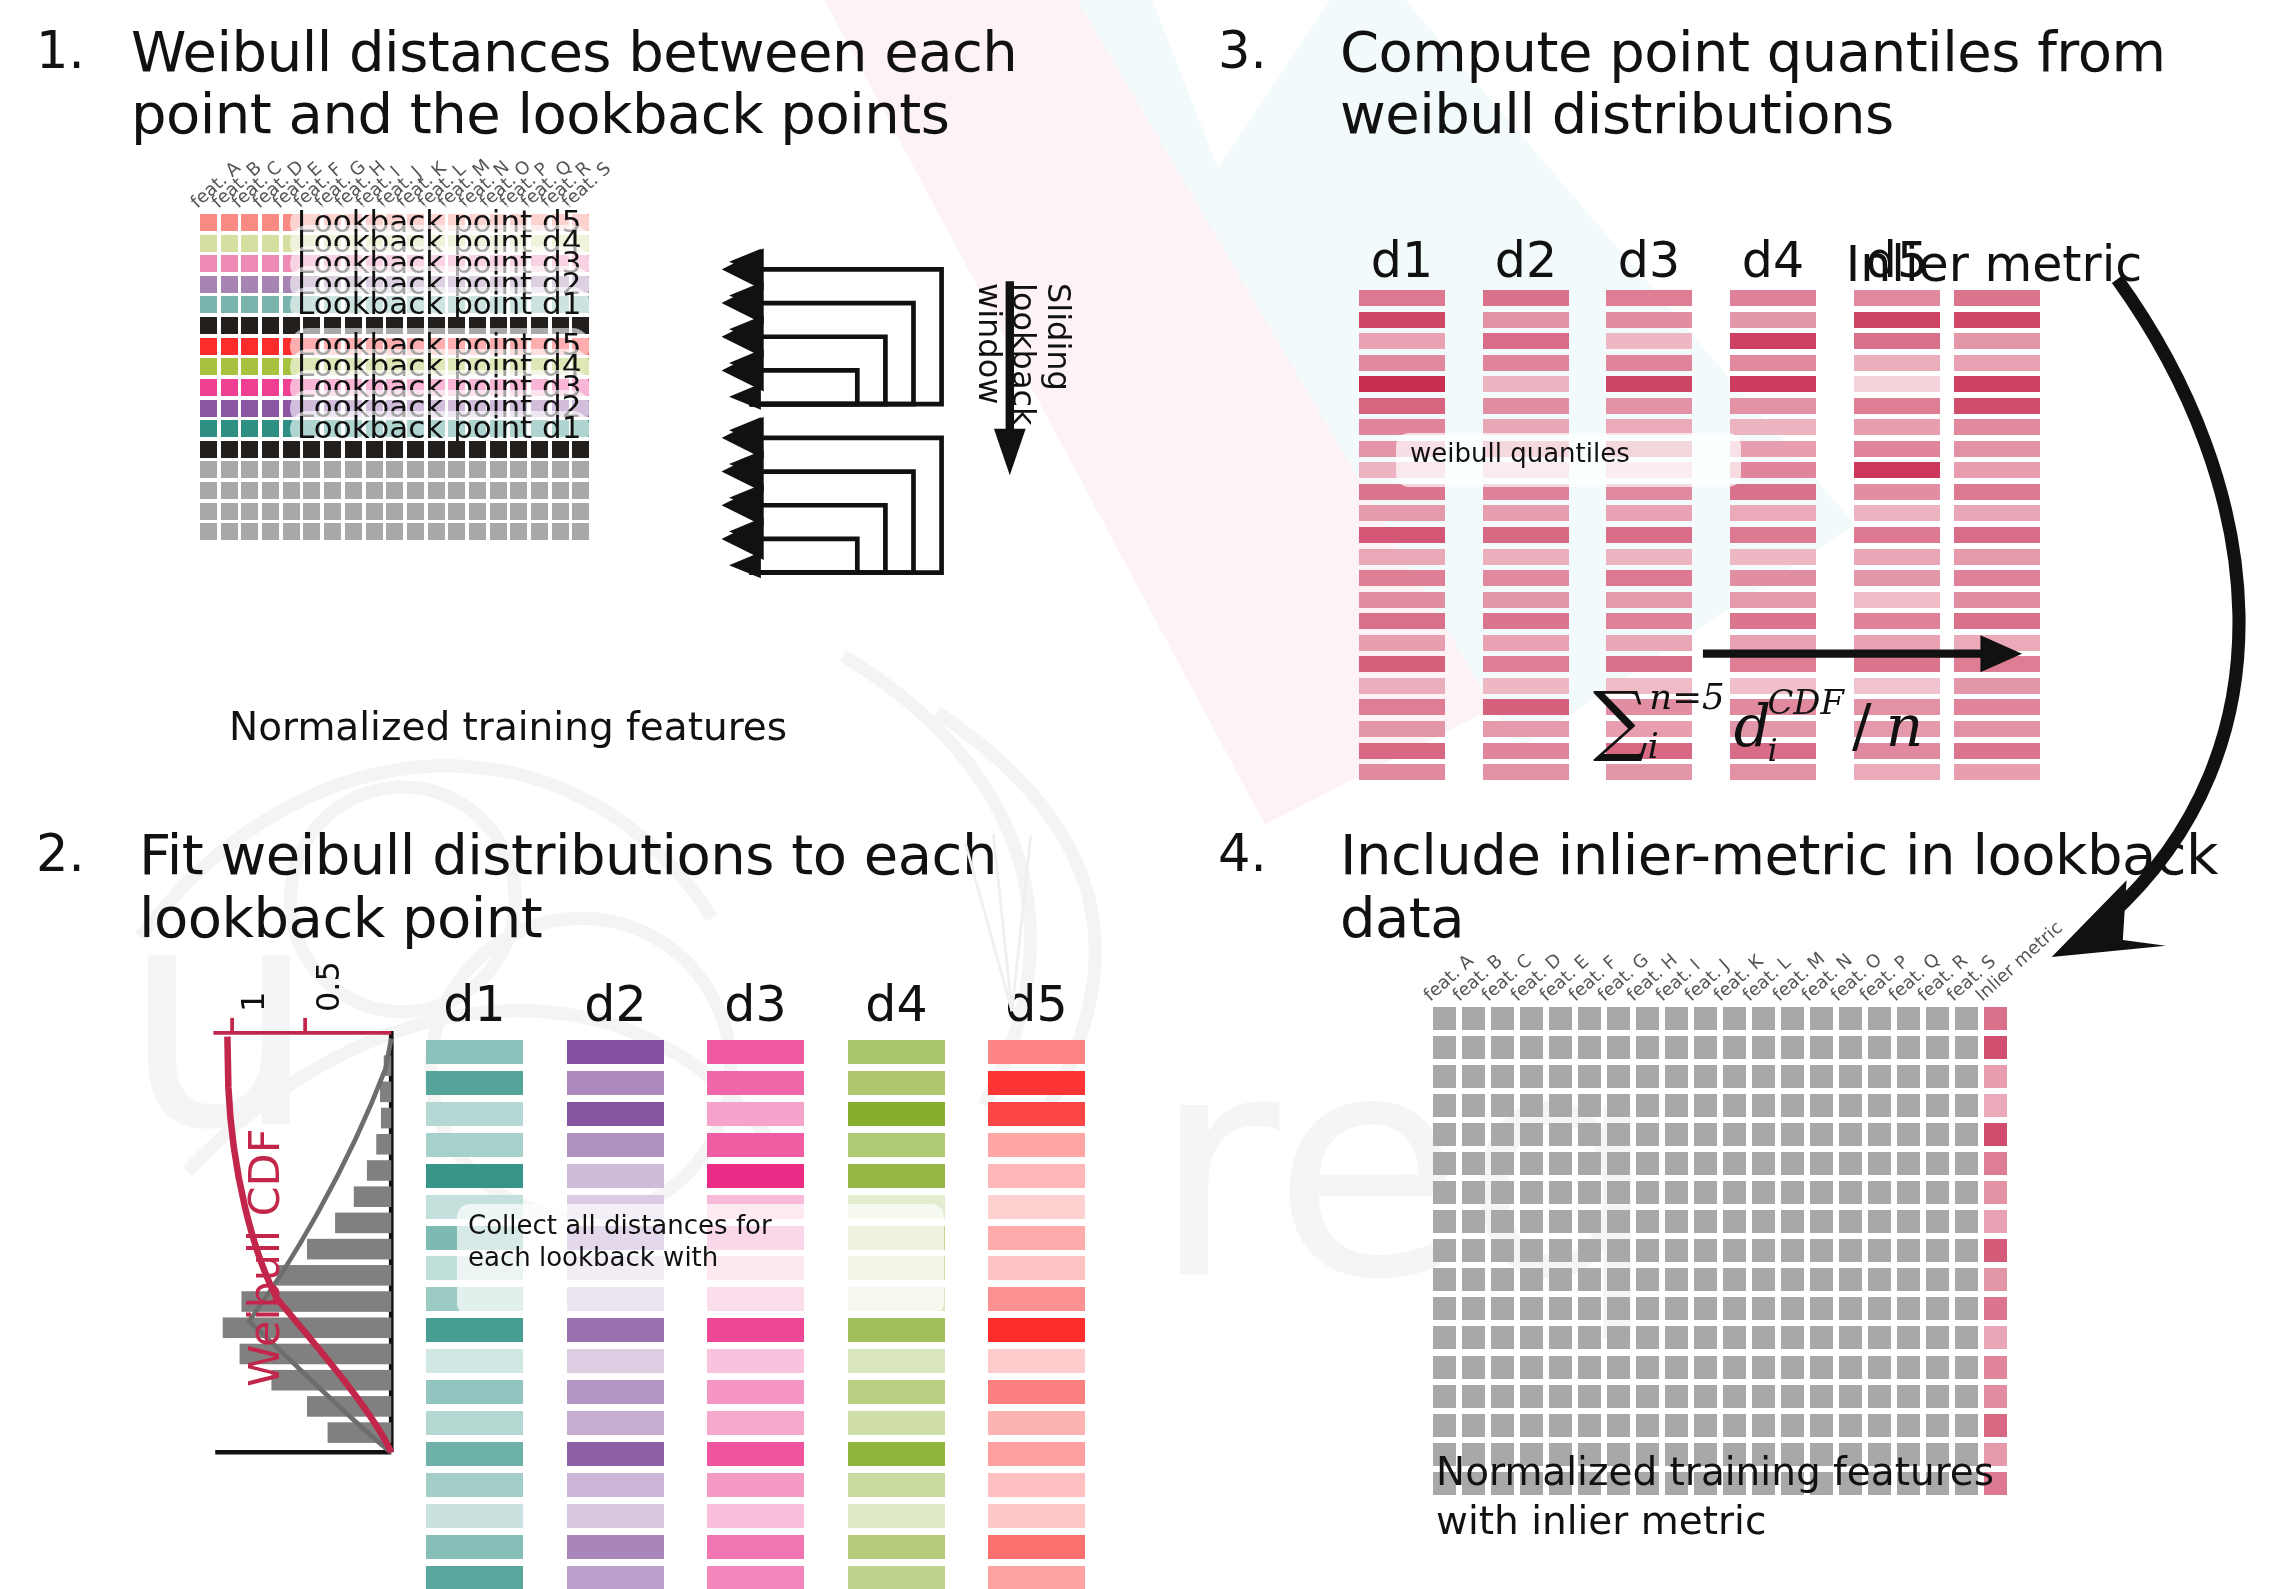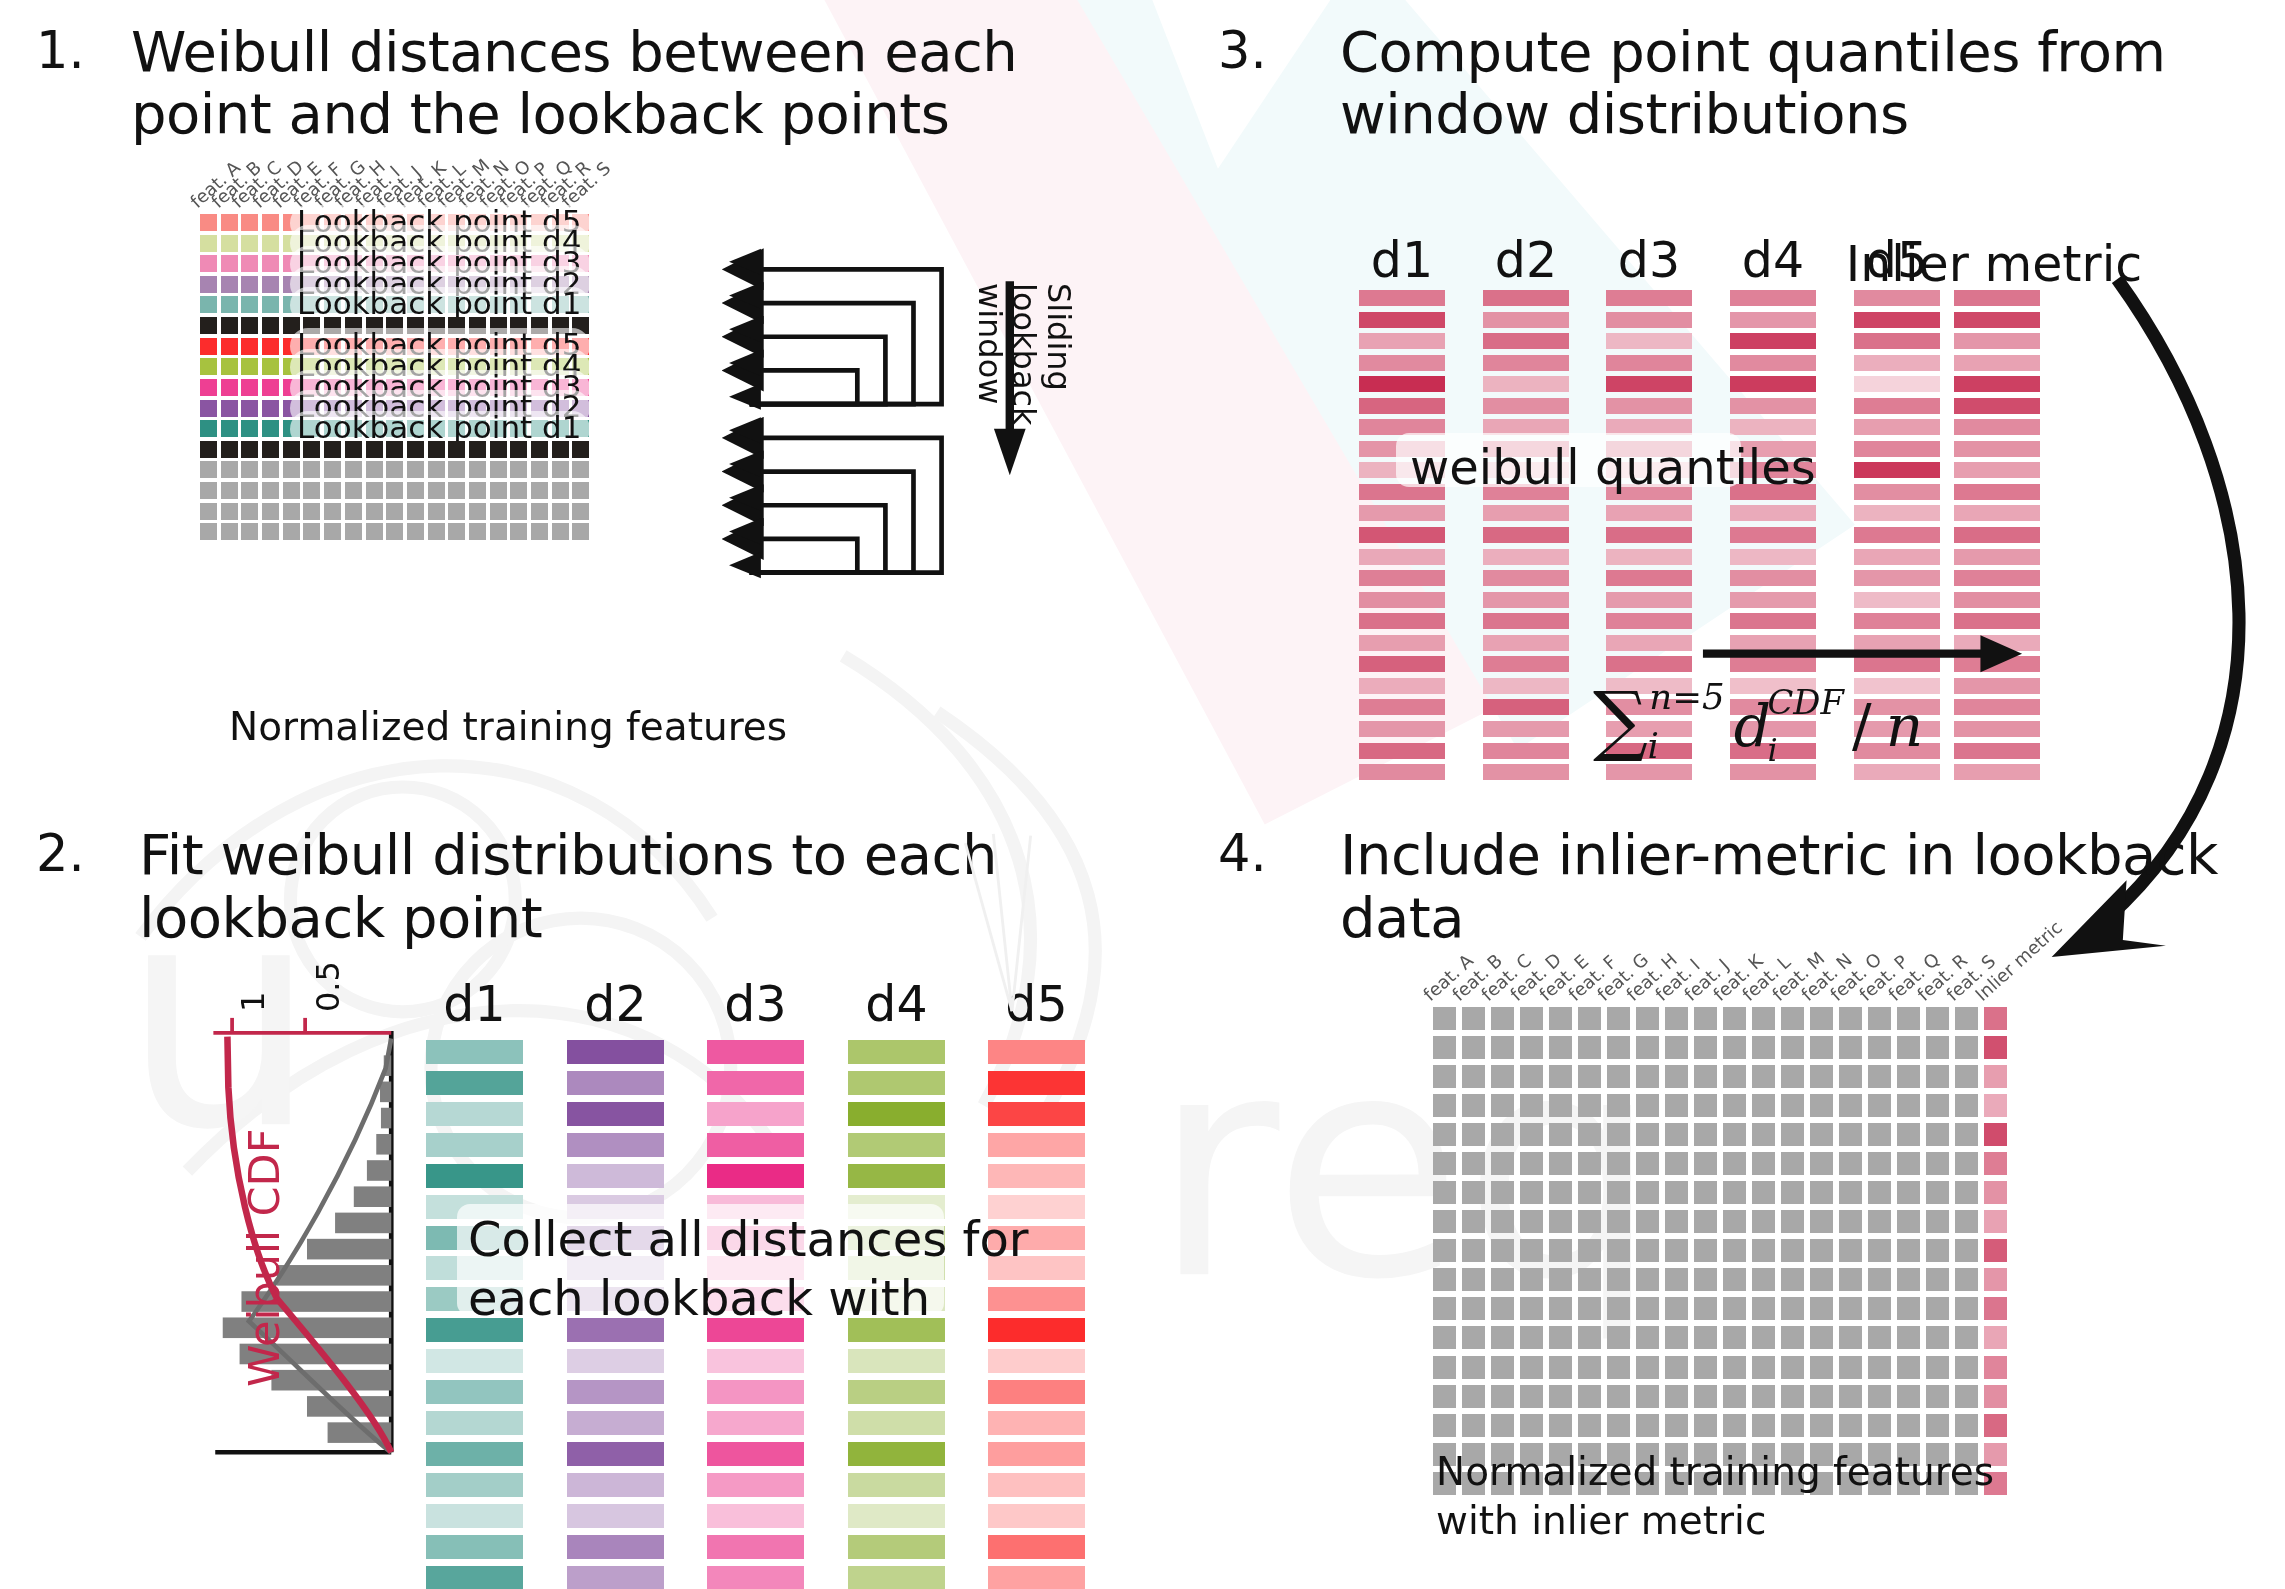--- a/index.html
+++ b/index.html
@@ -32,21 +32,21 @@
   .barcol{position:absolute;}
   .bar{position:absolute;}
   .colhdr{position:absolute;font-size:49px;color:#111;text-align:center;}
 
   .vtext{position:absolute;transform:rotate(90deg);transform-origin:left top;
          font-size:32px;line-height:1.08;white-space:pre;color:#111;}
   .vtext-cdf{position:absolute;transform:rotate(-90deg);transform-origin:left top;
          font-size:43px;color:#c2274b;white-space:nowrap;}
   .ticklbl{position:absolute;transform:rotate(-90deg);transform-origin:left top;
          font-size:32px;color:#111;}
-  .overlaytxt{position:absolute;font-size:48px;line-height:1.22;color:#111;}
+  .overlaytxt{position:absolute;font-size:26px;line-height:1.22;color:#111;}
   .overlaybg{position:absolute;background:rgba(255,255,255,0.70);border-radius:13px;}
   svg{position:absolute;overflow:visible;}
 </style>
 </head>
 <body>
 
 <svg class="wm" style="left:0;top:0;width:2285px;height:1589px;" viewBox="0 0 2439 1696" width="2285" height="1589">
   <polygon points="880,0 1320,0 1900,600 1350,880" fill="#fdf3f6"></polygon>
   <polygon points="1150,0 1500,0 1980,560 1620,800" fill="#f2fafb"></polygon>
   <polygon points="1230,0 1420,0 1300,180" fill="#ffffff"></polygon>
@@ -487,21 +487,21 @@
   <polygon points="18,208 1,158 35,158" fill="#111"></polygon>
 </svg>
 <div class="vtext" style="left:1076px;top:283px;">Sliding
 lookback
 window</div>
 
 <div class="caption" style="left:229px;top:703px;">Normalized training features</div>
 
 <div class="stepnum" style="left:1218px;top:20.6px;">3.</div>
 <div class="title" style="left:1340px;top:20.6px;width:937px;white-space:pre-line;">Compute point quantiles from
-window distributions</div>
+weibull distributions</div>
 
 <div class="panel" style="left:1359px;top:290px;">
   <div id="p3-cols" style="position: relative;">
       <div class="barcol" style="left: 0px; top: 0px; width: 86px;">
         <div class="colhdr" style="left: 0px; top: -58px; width: 86px;">d1</div>
         <div class="bar" style="left: 0px; top: 0px; width: 86px; height: 16px; background: rgb(221, 121, 145);"></div>
         <div class="bar" style="left: 0px; top: 21.5px; width: 86px; height: 16px; background: rgb(207, 72, 104);"></div>
         <div class="bar" style="left: 0px; top: 43px; width: 86px; height: 16px; background: rgb(232, 162, 179);"></div>
         <div class="bar" style="left: 0px; top: 65px; width: 86px; height: 16px; background: rgb(225, 138, 159);"></div>
         <div class="bar" style="left: 0px; top: 86px; width: 86px; height: 16px; background: rgb(200, 45, 82);"></div>

